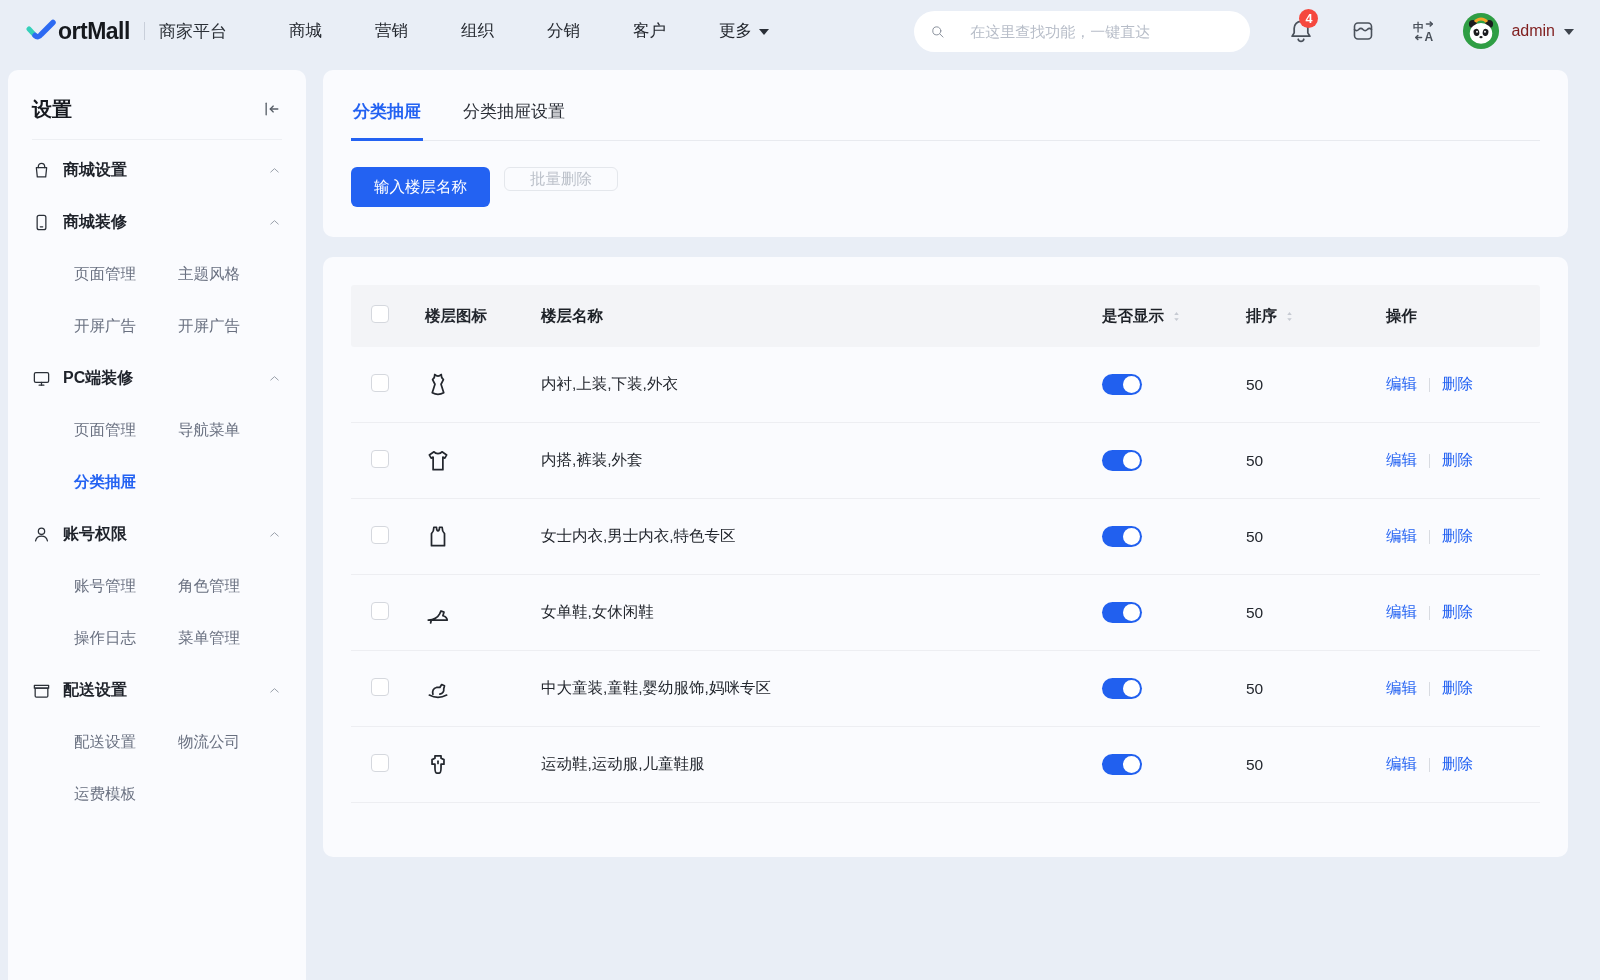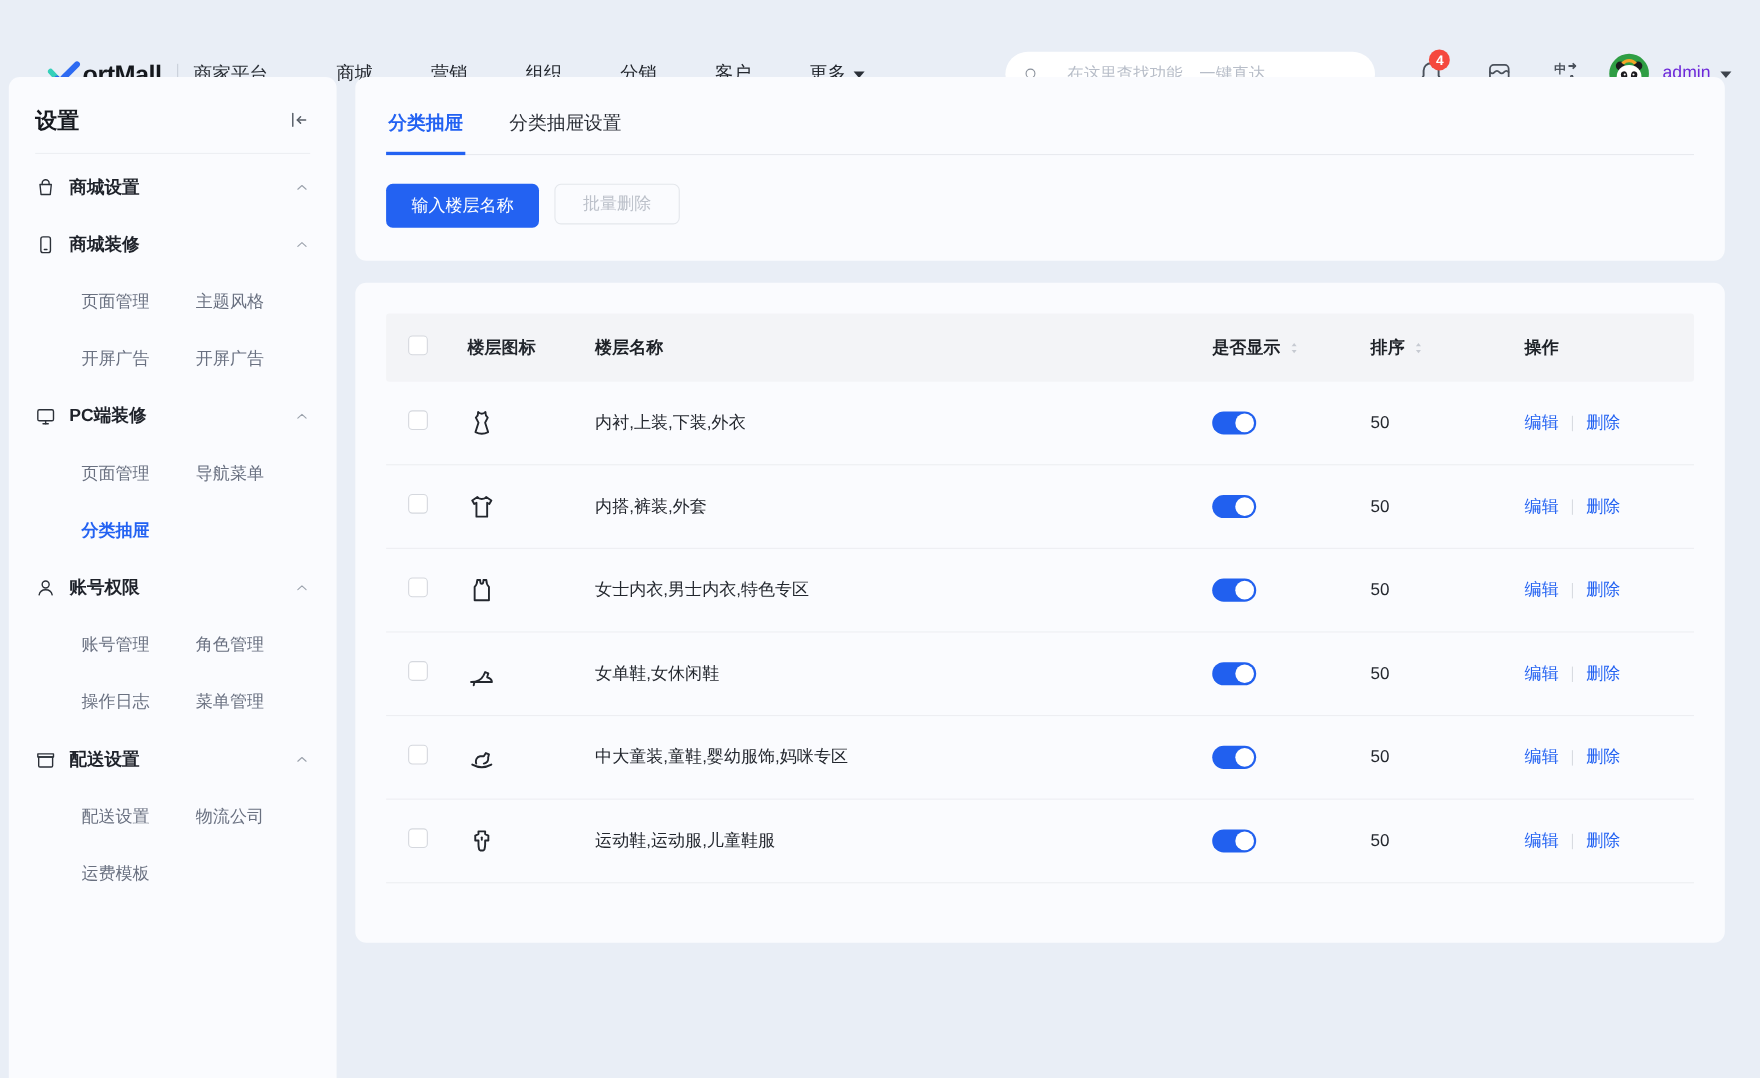--- a/index.html
+++ b/index.html
@@ -8,38 +8,38 @@
     width:1600px; height:980px; overflow:hidden; position:relative;
     background:#e9eef6;
     font-family:"Liberation Sans","DejaVu Sans",sans-serif;
     color:#23272e;
     -webkit-font-smoothing:antialiased;
   }
   svg { display:block; }
   .ic { stroke:currentColor; fill:none; stroke-width:1.6; stroke-linecap:round; stroke-linejoin:round; }
 
   
-  .topbar { position:absolute; top:0; left:17px; right:0; height:62px; display:flex; align-items:center; padding:0 26px;margin-top:36px; }
+  .topbar { position:absolute; top:0; left:0; right:0; height:62px; display:flex; align-items:center; padding:0 26px; }
   .brand { display:flex; align-items:center; }
   .brand-name { font-size:23px; font-weight:800; color:#15181d; letter-spacing:-0.5px; margin-left:2px; }
   .brand-sep { width:1px; height:18px; background:#c9cfda; margin:0 14px; }
   .brand-platform { font-size:17px; color:#2a2f36; font-weight:500; }
   .nav { display:flex; align-items:center; gap:53px; margin-left:62px; }
   .nav-item { font-size:16.5px; color:#23272e; cursor:pointer; display:flex; align-items:center; gap:7px; }
   .caret-down { width:0; height:0; border-left:5px solid transparent; border-right:5px solid transparent; border-top:6px solid #2a2f37; display:inline-block; margin-top:2px; }
   .top-search { margin-left:auto; width:336px; height:41px; background:#fff; border-radius:21px; display:flex; align-items:center; padding:0 16px; gap:23px; }
   .top-search .glyph { color:#8a919c; }
   .top-search input { border:none; outline:none; background:transparent; font-size:15px; width:100%; color:#333; font-family:inherit; }
   .top-search input::placeholder { color:#b7bdc8; }
   .top-icons { display:flex; align-items:center; margin-left:38px; gap:37px; color:#4a515b; }
   .icon-wrap { position:relative; cursor:pointer; }
   .badge { position:absolute; top:-9px; left:11px; min-width:19px; height:19px; padding:0 4px; background:#f5483e; color:#fff; font-size:12.5px; font-weight:700; border-radius:10px; display:flex; align-items:center; justify-content:center; }
   .user-area { display:flex; align-items:center; margin-left:26px; cursor:pointer; }
   .avatar { width:38px; height:38px; border-radius:50%; overflow:hidden; }
-  .username { font-size:16px; color:#6d28d9; margin:0 9px 0 11px; }
+  .username { font-size:16px; color:#7f1d1d; margin:0 9px 0 11px; }
   .user-area .caret-down { border-top-color:#3d434c; }
 
   
   .sidebar { position:absolute; left:8px; top:70px; width:298px; height:940px; background:#fafbfe; border-radius:10px; padding:20px 24px; }
   .sb-head { display:flex; align-items:center; justify-content:space-between; height:38px; }
   .sb-title { font-size:20px; font-weight:700; color:#16191f; }
   .sb-collapse { color:#575e67; cursor:pointer; }
   .sb-divider { height:1px; background:#edeff3; margin:11px 0 4px; }
   .sb-group-head { display:flex; align-items:center; gap:12px; height:52px; cursor:pointer; }
   .sb-group-icon { color:#2b3038; }
@@ -66,21 +66,21 @@
   .floor-input { width:267px; height:38px; border:1px solid #dcdfe5; border-right:none; border-radius:6px 0 0 6px; background:#fff; padding:0 13px; font-size:15px; outline:none; font-family:inherit; color:#333; }
   .floor-input::placeholder { color:#b9bec8; }
   .input-search-btn { width:48px; height:38px; border:1px solid #dcdfe5; border-radius:0 6px 6px 0; background:#fff; display:flex; align-items:center; justify-content:center; color:#23272e; cursor:pointer; }
   .filter-row2 { margin-top:24px; margin-left:97px; display:flex; gap:16px; }
   .btn { height:38px; border-radius:6px; font-size:15.5px; font-family:inherit; cursor:pointer; display:inline-flex; align-items:center; }
   .btn-search { padding:0 25px; background:#edf2fe; border:1.5px solid #2362f2; color:#2362f2; }
   .btn-reset { padding:0 25px; background:#fff; border:1px solid #d9dde3; color:#2a2f37; }
 
   .actions-row { margin-top:26px; display:flex; gap:14px; }
   .btn-primary { height:40px; padding:0 23px; background:#2362f2; border:none; color:#fff; font-size:15.5px; border-radius:6px; cursor:pointer; font-family:inherit; }
-  .btn-disabled { height:37px; padding:0 25px; background:transparent; border:1px solid #e4e7ec; color:#bcc1ca; font-size:15.5px; border-radius:6px; font-family:inherit; cursor:not-allowed; }
+  .btn-disabled { height:24px; padding:0 25px; background:transparent; border:1px solid #e4e7ec; color:#bcc1ca; font-size:15.5px; border-radius:6px; font-family:inherit; cursor:not-allowed; }
 
   
   .thead { display:flex; align-items:center; background:#f3f4f7; height:62px; border-radius:3px; font-weight:700; font-size:15.5px; color:#1d2127; }
   .tr { display:flex; align-items:center; height:76px; border-bottom:1px solid #edeef2; font-size:15.5px; color:#23272e; }
   .c-check { width:74px; padding-left:20px; }
   .c-icon { width:116px; color:#23272e; }
   .c-name { flex:1; }
   .c-visible { width:150px; padding-left:16px; display:flex; align-items:center; gap:6px; }
   .c-sort { width:116px; padding-left:10px; display:flex; align-items:center; gap:6px; }
   .c-ops { width:188px; padding-left:34px; display:flex; align-items:center; }

